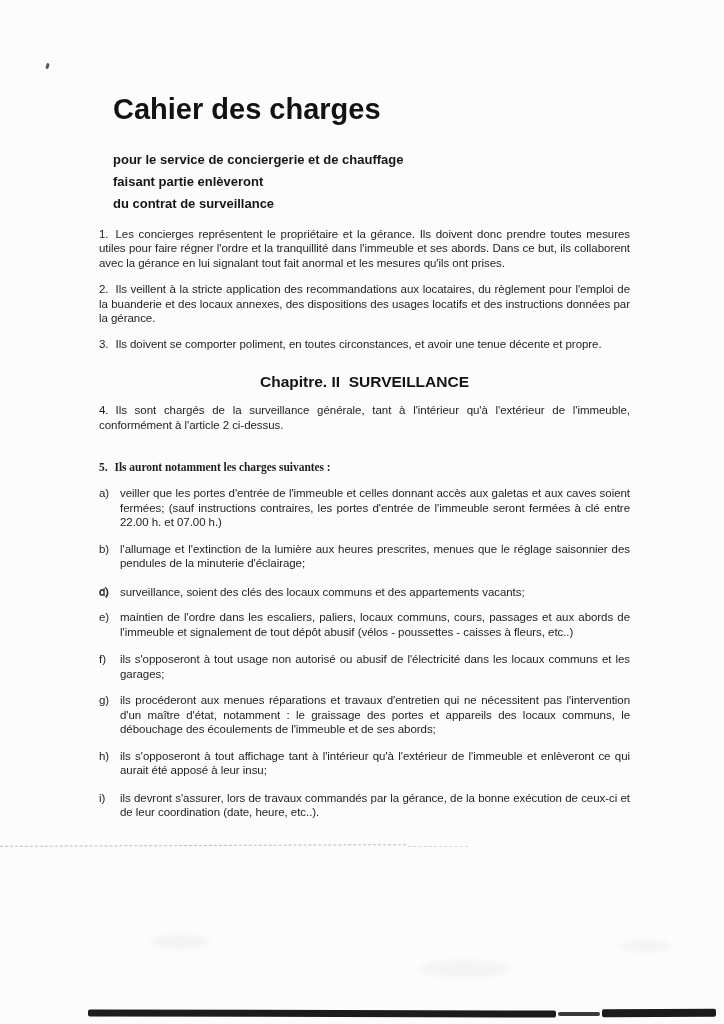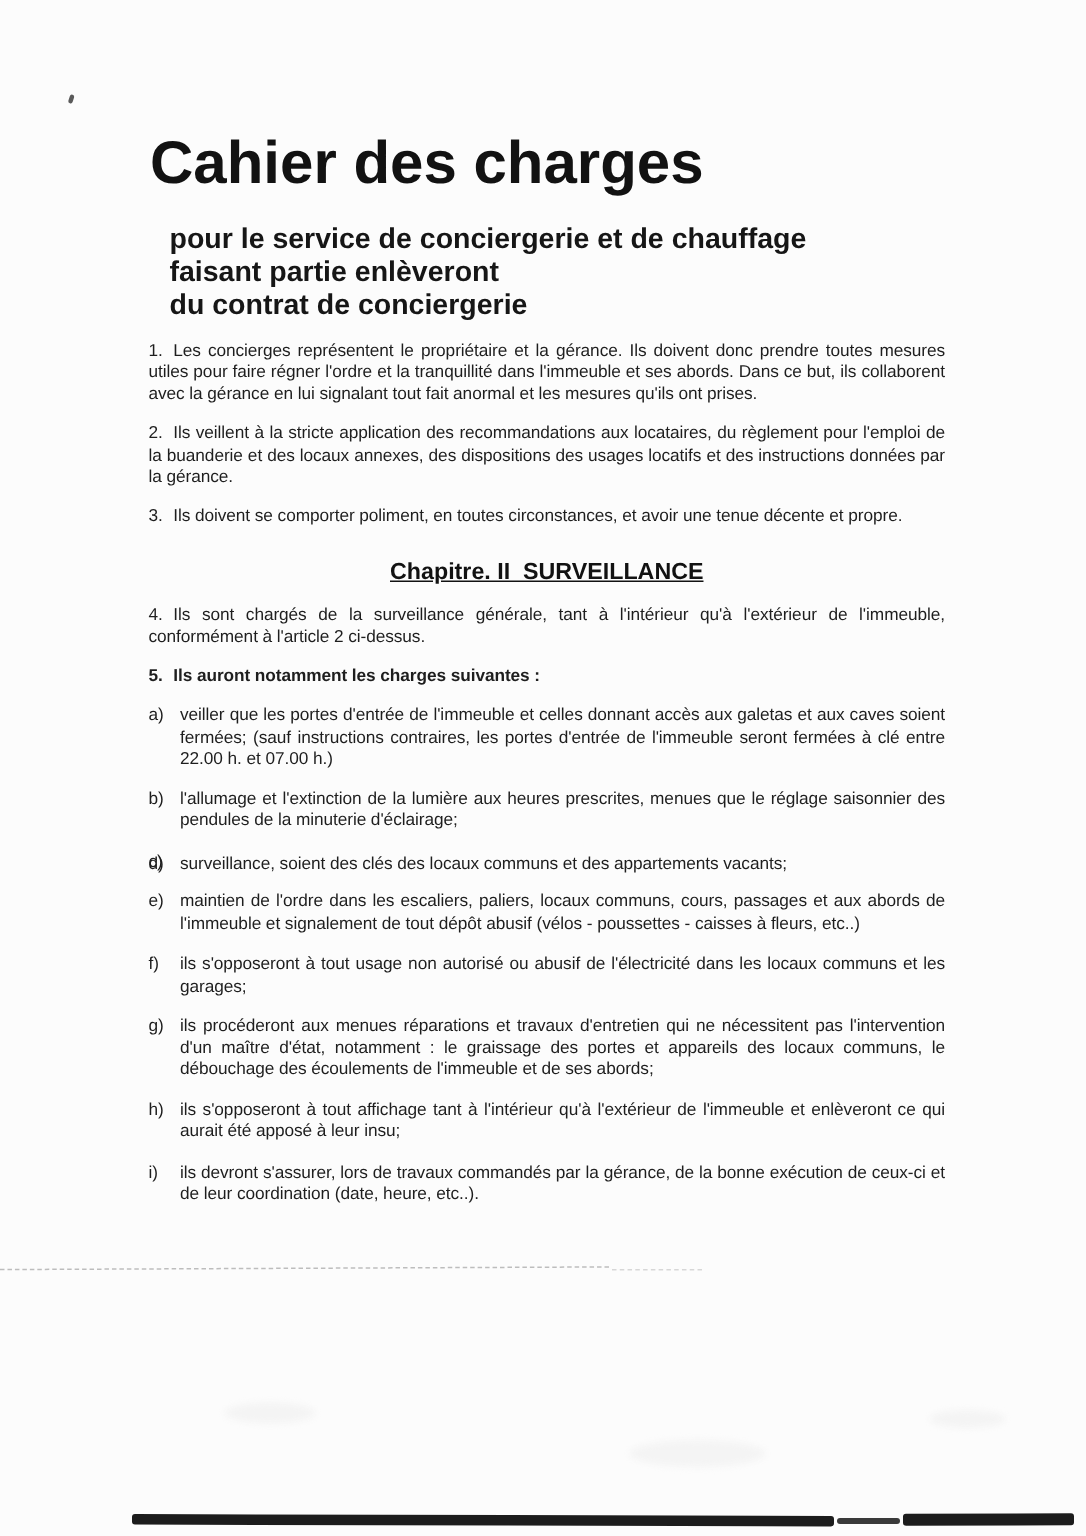--- a/index.html
+++ b/index.html
@@ -13,56 +13,56 @@
     font-family: "Liberation Sans", "DejaVu Sans", sans-serif;
     color: #1e1e1e;
   }
   .content {
     position: absolute;
     left: 99px;
     top: 0;
     width: 531px;
   }
   .doc-title {
-    margin: 92px 0 0 1px;
-    font-size: 40px;
+    margin: 92px 0 0 14px;
+    font-size: 29px;
     line-height: 34px;
     font-weight: bold;
     color: #121212;
     letter-spacing: 0px;
   }
   .subtitle {
     margin: 23px 0 0 14px;
-    font-size: 19px;
+    font-size: 13px;
     line-height: 22px;
     font-weight: bold;
     color: #161616;
   }
   .chapter-heading {
     text-align: center;
     font-size: 15.5px;
     line-height: 19px;
     font-weight: bold;
     color: #121212;
     white-space: pre-wrap;
   }
   .ch1 { margin-top: 46px; }
-  .ch2 { margin-top: 20px; text-decoration: underline; }
+  .ch2 { margin-top: 20px; }
   .para {
     font-size: 11.5px;
     line-height: 14.5px;
     text-align: justify;
     letter-spacing: -0.05px;
   }
   .para .pnum { margin-right: 7px; }
   .p1 { }
   .p2 { margin-top: 12px; }
   .p3 { margin-top: 11px; }
   .p4 { }
-  .p5 { margin-top: 12px; font-weight: bold; }
+  .p5 { margin-top: 28px; font-weight: bold; font-family: Liberation Serif, serif; }
   .item {
     position: relative;
     padding-left: 21px;
     font-size: 11.5px;
     line-height: 14.5px;
     text-align: justify;
     letter-spacing: -0.05px;
   }
   .item .letter { position: absolute; left: 0; top: 0; }
   .ia { margin-top: 9px; }
@@ -106,21 +106,21 @@
 
 <div class="page">
   <div class="speck"></div>
 
   <div class="content">
     <h1 class="doc-title">Cahier des charges</h1>
 
     <div class="subtitle">
       <div>pour le service de conciergerie et de chauffage</div>
       <div>faisant partie enlèveront</div>
-      <div>du contrat de conciergerie</div>
+      <div>du contrat de surveillance</div>
     </div>
 
 
     <p class="para p1"><span class="pnum">1.</span><span>Les concierges représentent le propriétaire et la gérance. Ils doivent donc prendre toutes  mesures utiles pour faire régner l'ordre et la tranquillité dans l'immeuble et ses abords. Dans ce but, ils collaborent avec la gérance en lui signalant tout fait anormal et les mesures qu'ils ont prises.</span></p>
 
     <p class="para p2"><span class="pnum">2.</span><span>Ils veillent à la stricte application des recommandations aux locataires, du règlement pour l'emploi de la buanderie et des locaux annexes, des dispositions des usages locatifs et des instructions données par la gérance.</span></p>
 
     <p class="para p3"><span class="pnum">3.</span><span>Ils doivent se comporter poliment, en toutes circonstances, et avoir une tenue décente et propre.</span></p>
 
     <h2 class="chapter-heading ch2">Chapitre. II  SURVEILLANCE</h2>

